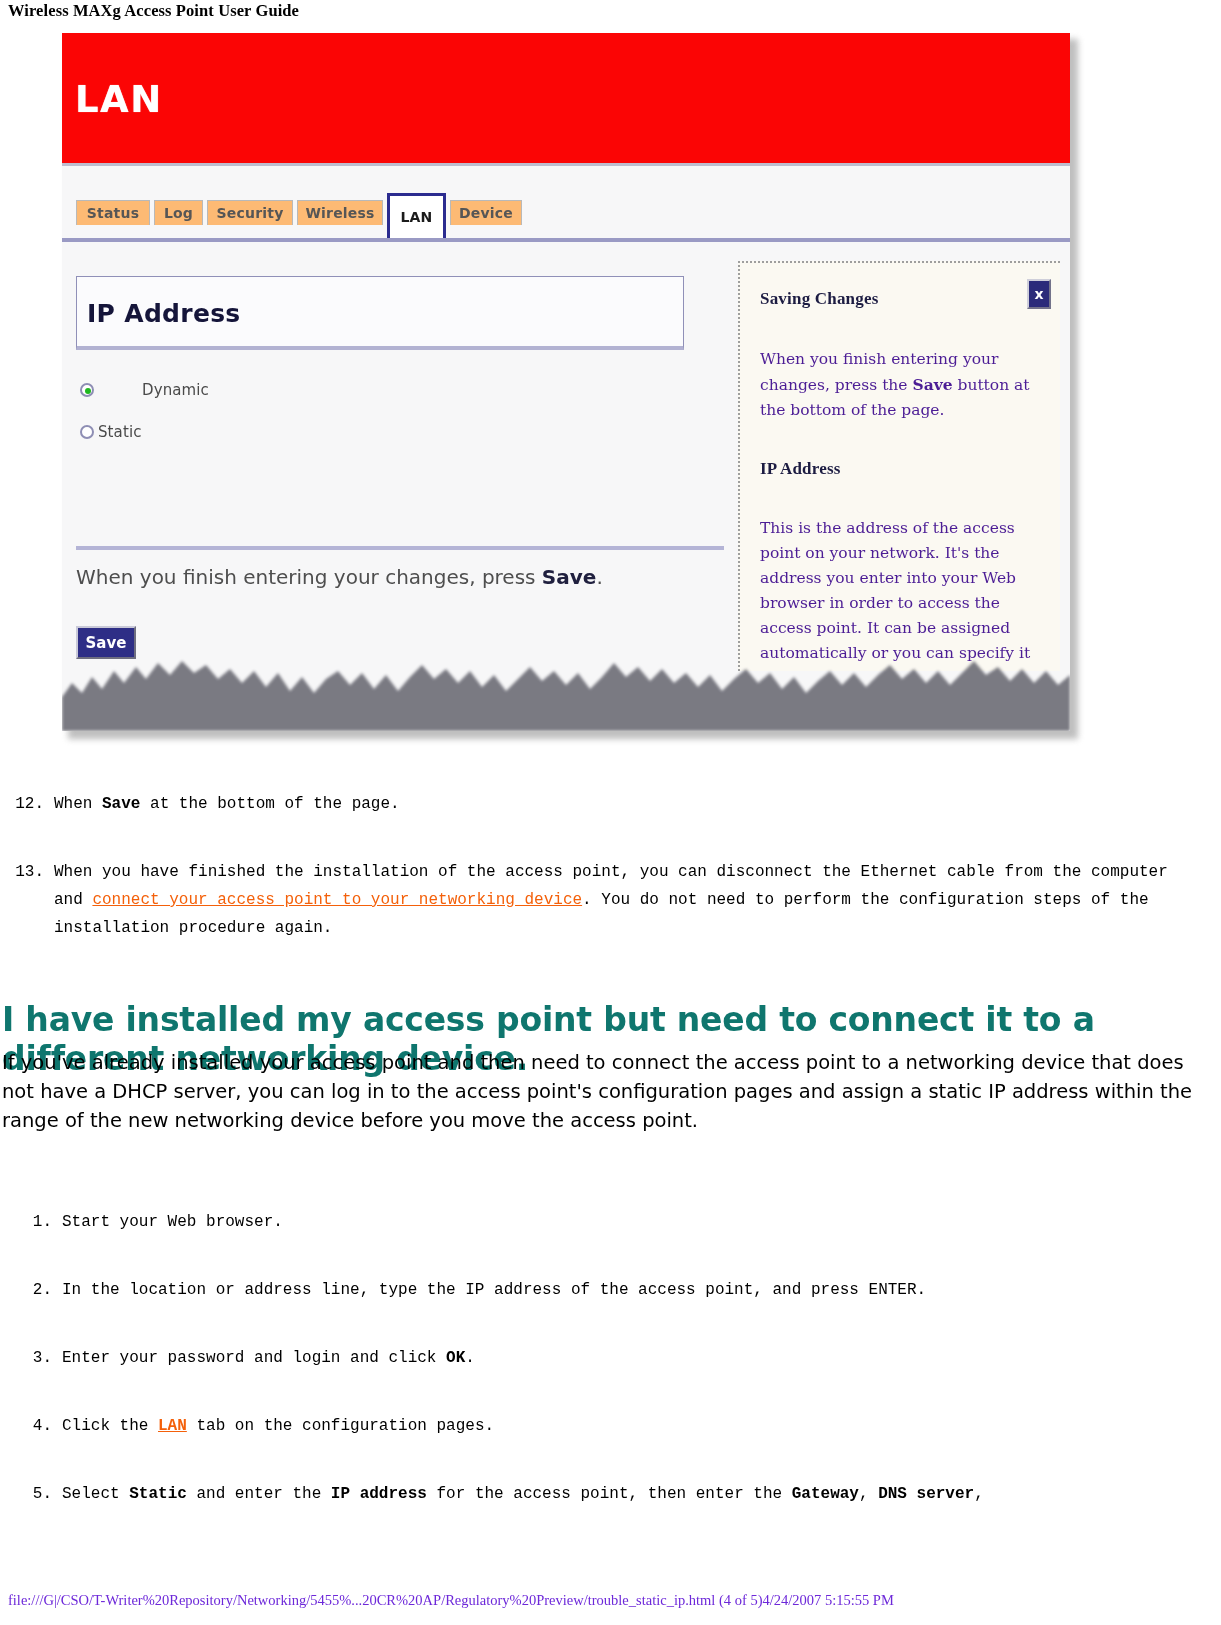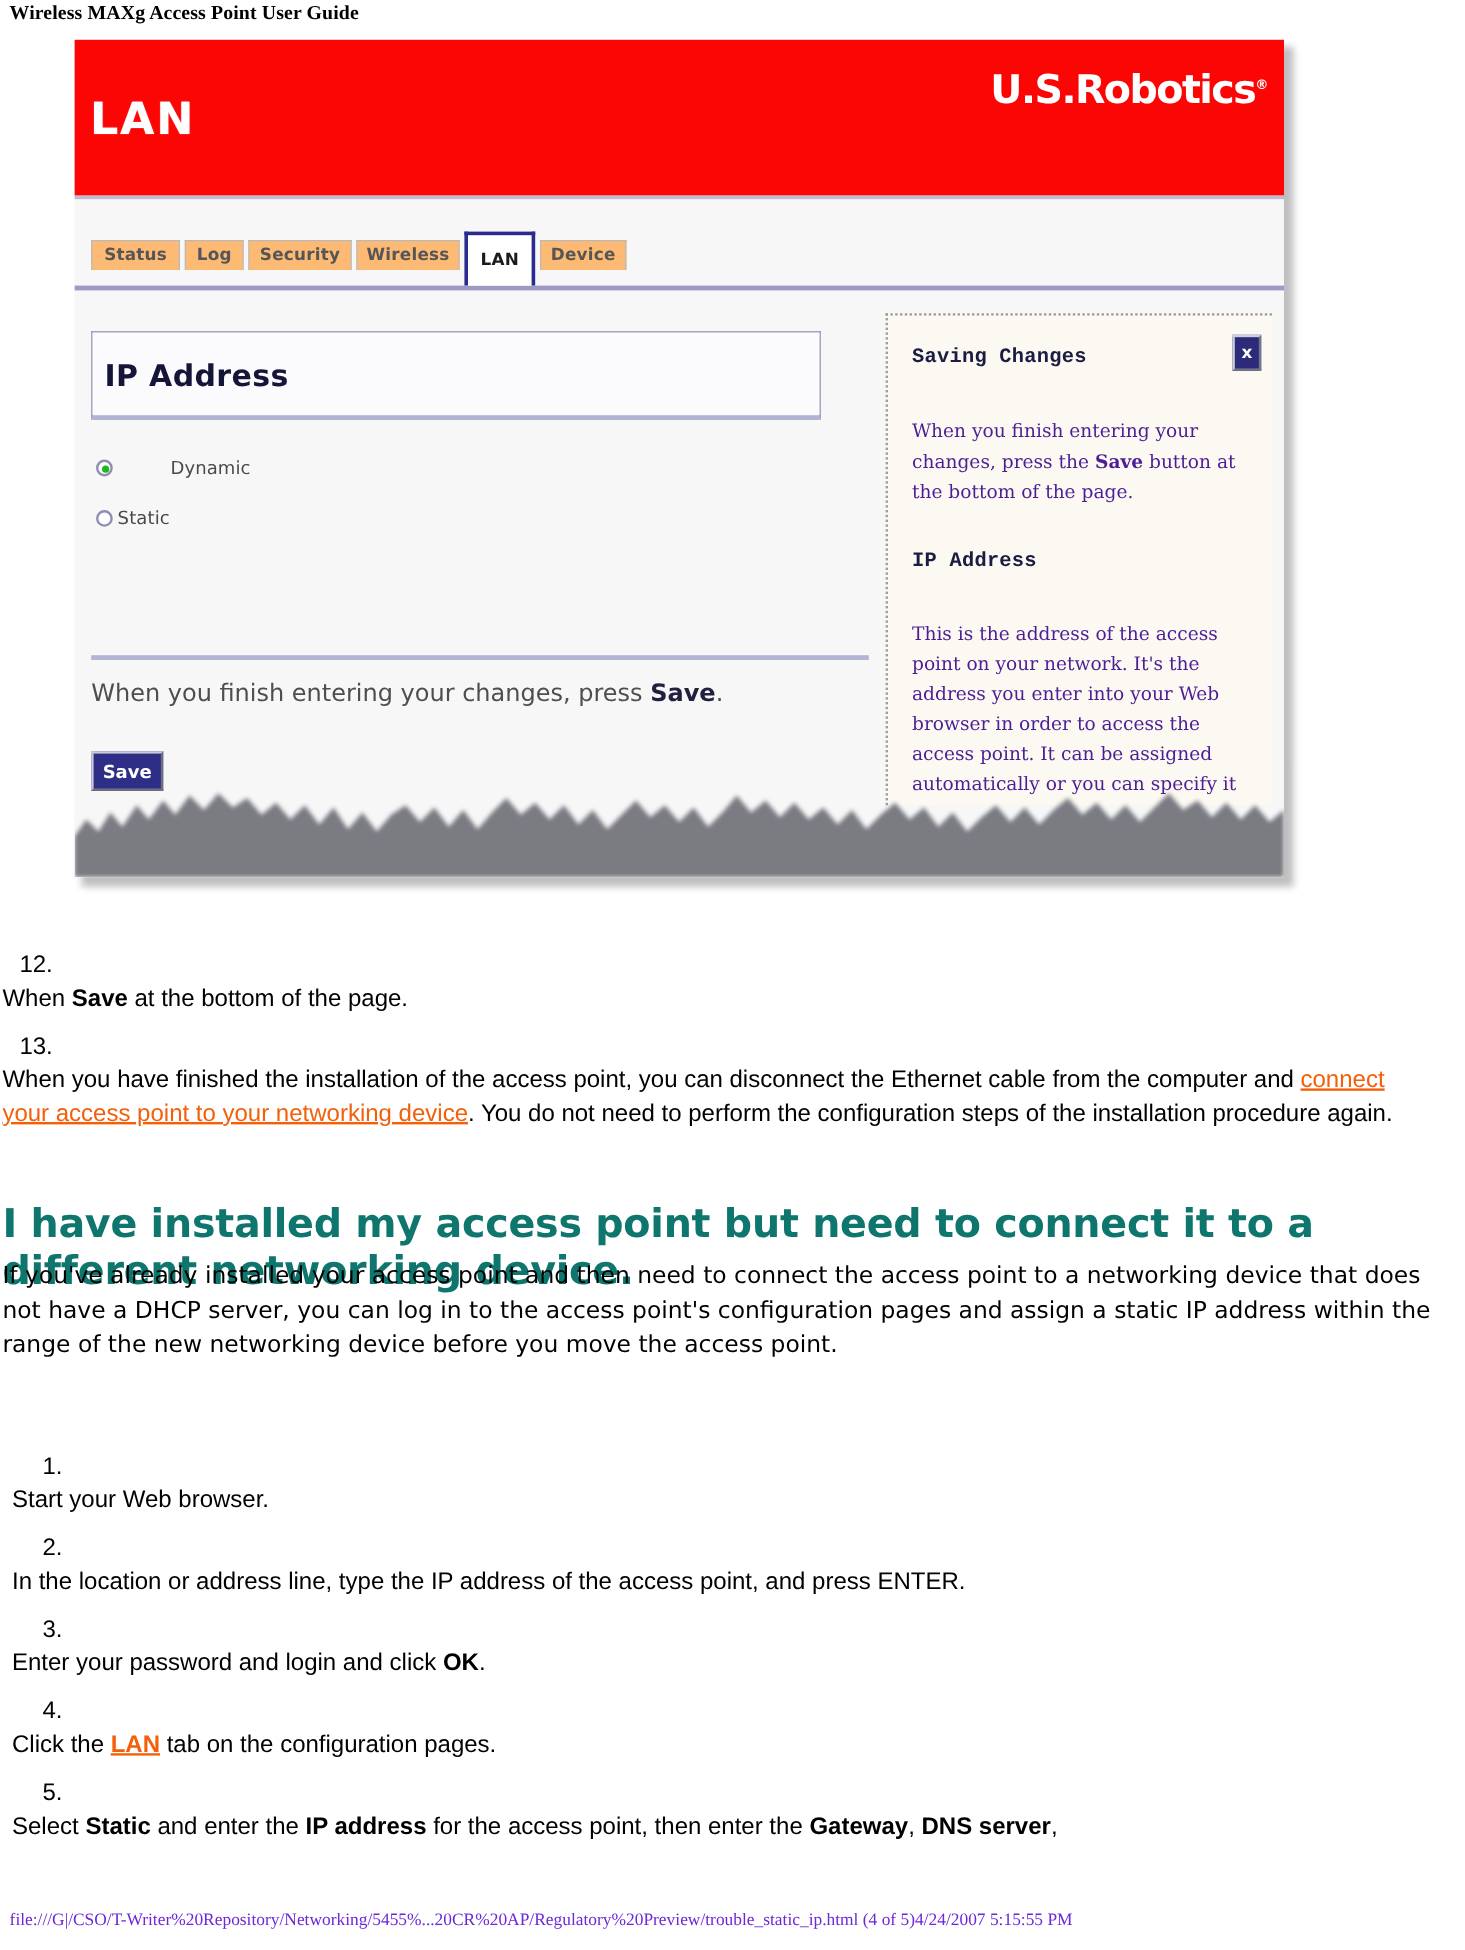--- a/index.html
+++ b/index.html
@@ -234,21 +234,21 @@
     font-family: "DejaVu Sans", sans-serif;
     font-size: 14px;
     font-weight: bold;
     display: flex;
     align-items: center;
     justify-content: center;
   }
   .help-h {
     position: absolute;
     left: 20px;
-    font-family: Liberation Mono, monospace;
+    font-family: Liberation Serif, serif;
     font-size: 17px;
     font-weight: bold;
     color: #1c1c42;
     letter-spacing: .2px;
   }
   .help-p {
     position: absolute;
     left: 20px;
     width: 288px;
     font-family: "DejaVu Serif", serif;
@@ -268,25 +268,24 @@
 
   
   .doc {
     position: absolute;
     left: 0; top: 0;
     width: 1221px;
   }
   .li {
     position: absolute;
     display: flex;
-    font-family: Liberation Sans, sans-serif;
-    font-size: 20px;
+    font-family: Liberation Mono, monospace;
+    font-size: 16px;
     line-height: 28px;
     color: #000000;
-    flex-direction: column;
   }
   .li .num {
     width: 52px;
     text-align: right;
     padding-right: 10px;
     flex: 0 0 auto;
   }
   .li .txt { flex: 1 1 auto; }
   .li b { font-weight: bold; }
   .lnk {
@@ -329,21 +328,20 @@
 <body>
 
 <div class="page-header">Wireless MAXg Access Point User Guide</div>
 
 <div class="figure">
   <div class="figure-shadow"></div>
   <div class="figure-body">
 
     <div class="banner">
       <div class="banner-title">LAN</div>
-      <div class="banner-logo"><span>U.S.Robotics</span><sup>®</sup></div>
     </div>
     <div class="banner-underline"></div>
 
     <div class="tabstrip">
       <div class="tab" style="left:14px;width:74px;">
           <span>Status</span>
         </div>
       <div class="tab" style="left:92px;width:49px;">
           <span>Log</span>
         </div>

